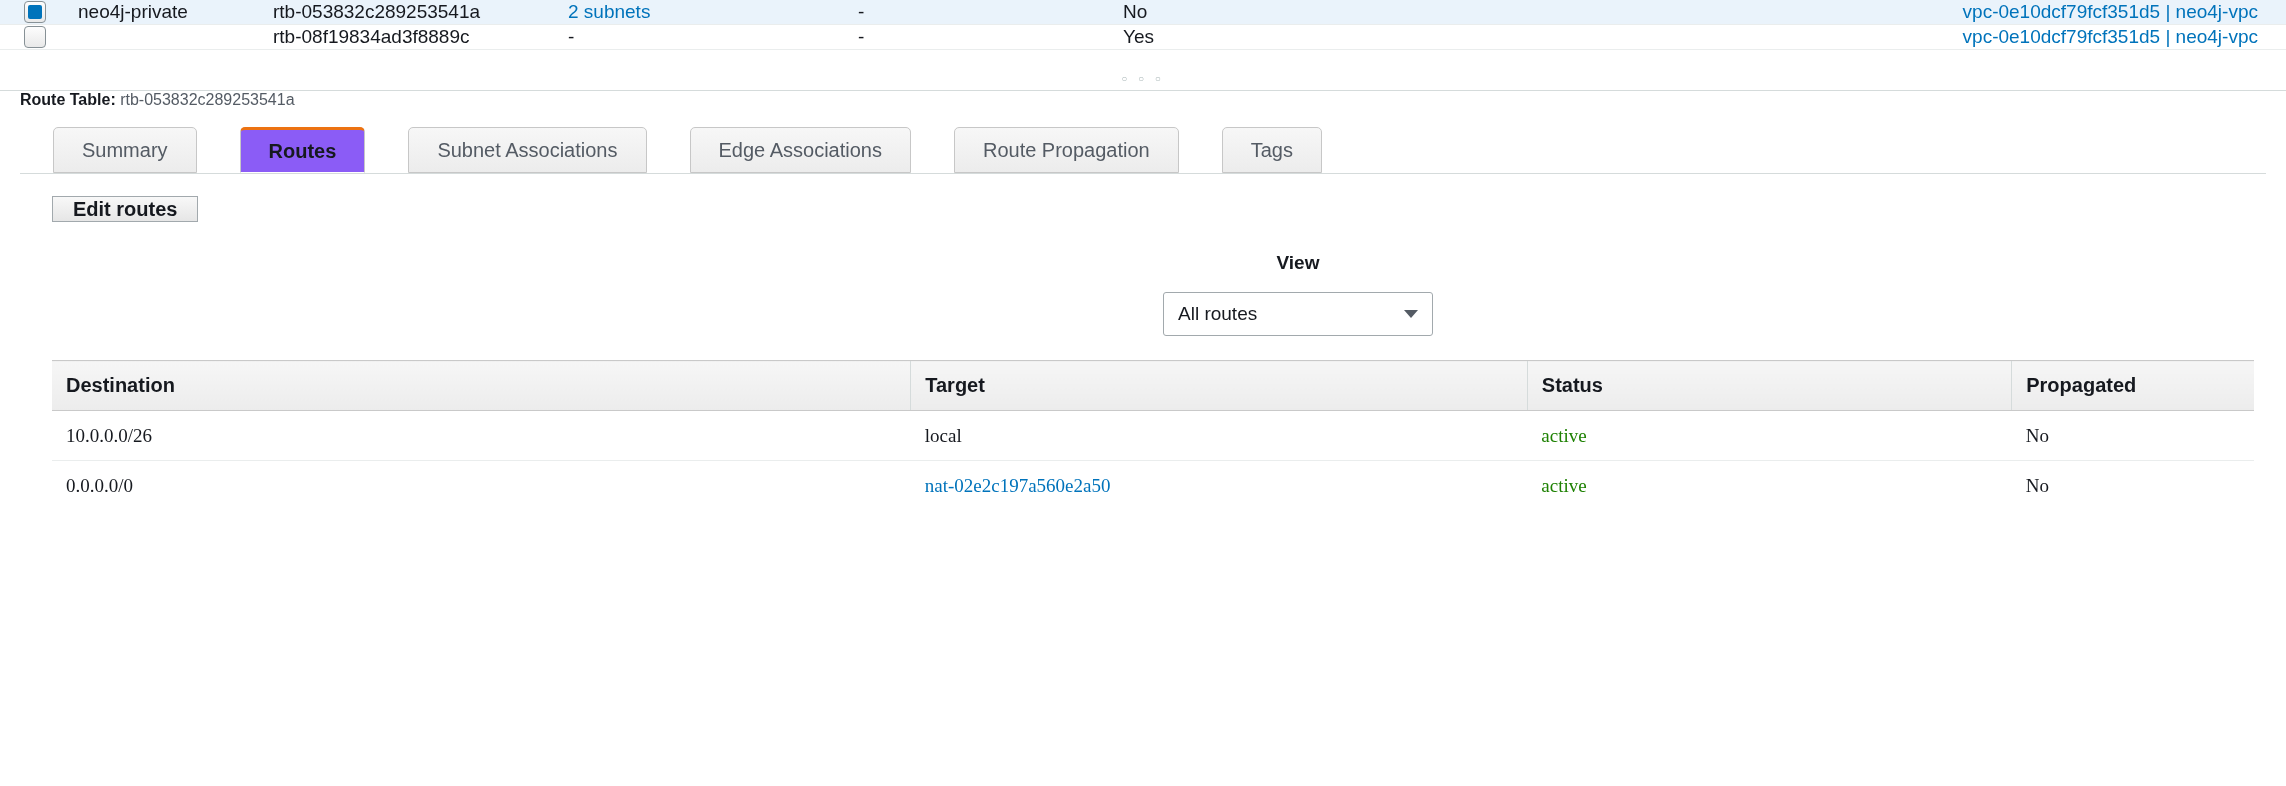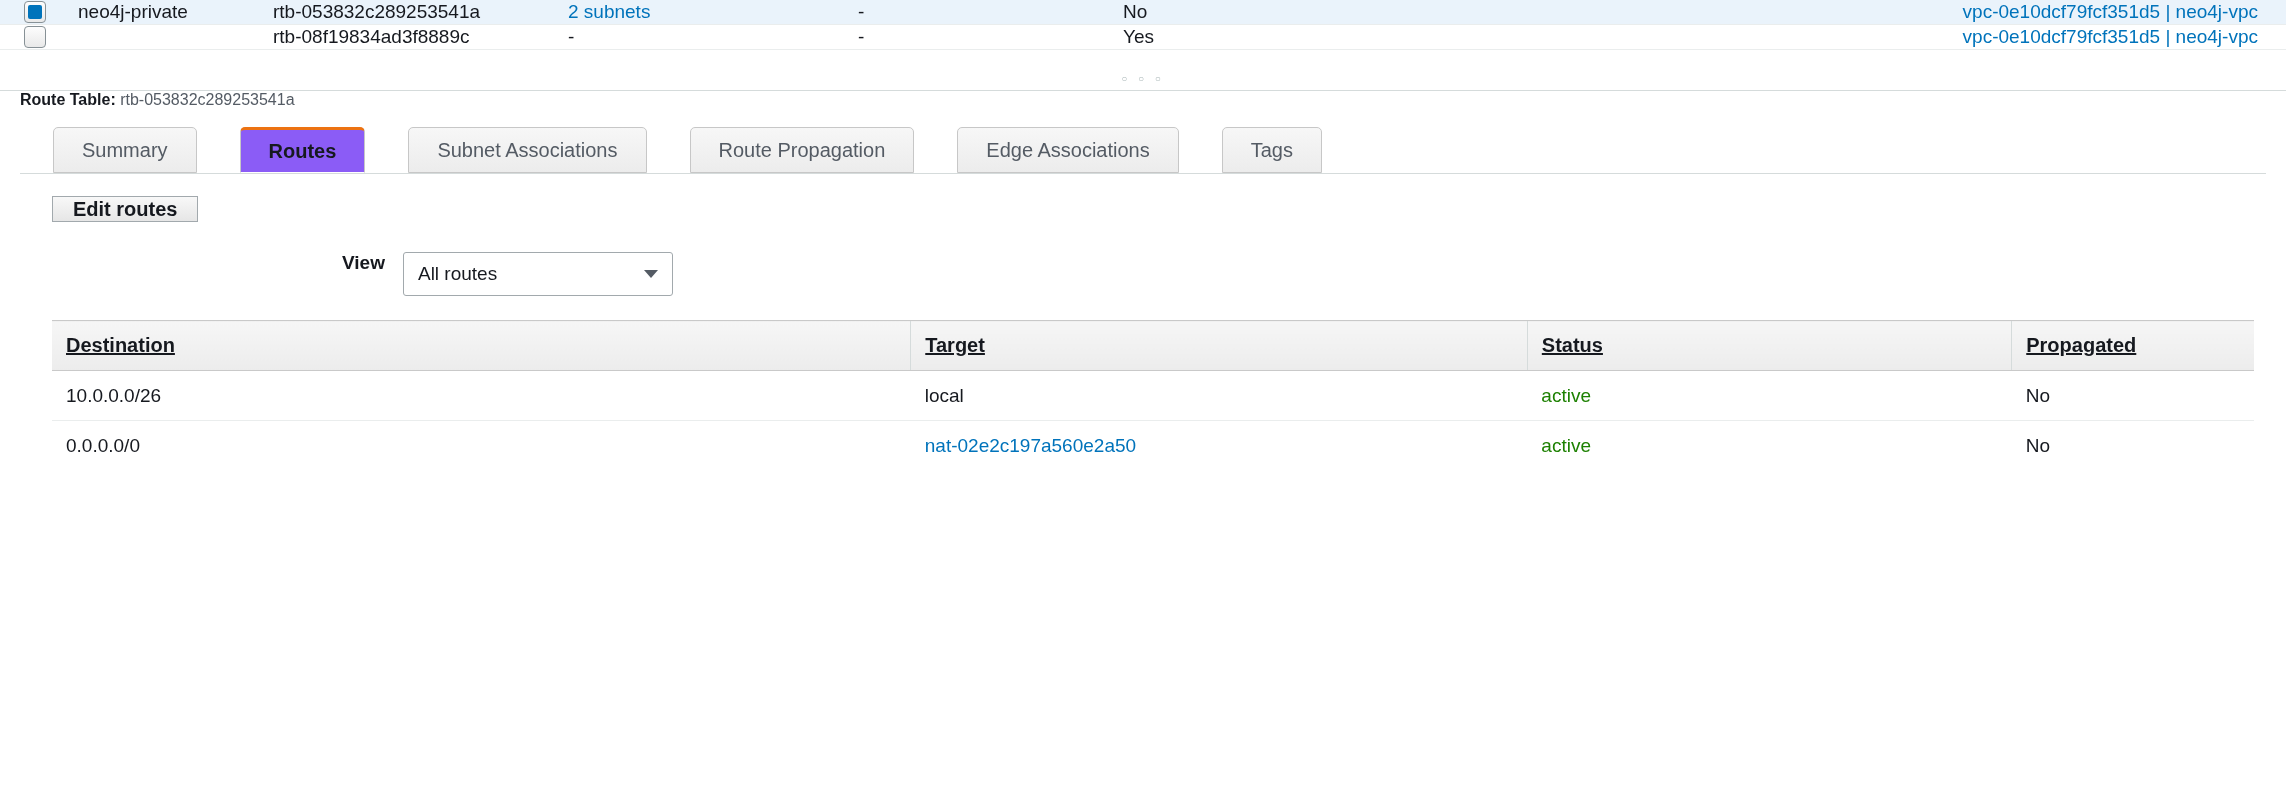--- a/index.html
+++ b/index.html
@@ -107,23 +107,24 @@
     font-size: 20px;
     font-weight: 700;
     color:#16191f;
     border: 1px solid #a2a9ad;
     border-radius: 0;
     background: linear-gradient(#f8f8f8,#e6e6e6);
     cursor:pointer;
   }
 
   .view-row {
-    display:flex; align-items:flex-start;
+    display:flex; align-items:center;
     gap: 18px;
     margin: 30px 0 24px 290px;
+    flex-direction: column;
   }
   .view-row .vlabel { font-weight:700; }
 
   .select {
     height: 44px;
     min-width: 270px;
     border: 1px solid #a2a9ad;
     border-radius: 3px;
     display:flex; align-items:center; justify-content:space-between;
     padding: 0 14px;
@@ -141,27 +142,27 @@
   .rtable { width: 100%; border-collapse: collapse; }
   .rtable thead th {
     text-align:left;
     font-weight:700;
     font-size:20px;
     background: linear-gradient(#f6f6f6,#ececec);
     border-top: 1px solid #c9c9c9;
     border-bottom: 1px solid #c9c9c9;
     height: 50px;
     padding: 0 14px;
-    text-decoration: underline;
   }
   .rtable thead th + th { border-left: 1px solid #d5dbdb; }
   .rtable tbody td {
     height: 50px;
     padding: 0 14px;
     border-bottom: 1px solid #eaeded;
+    font-family: Liberation Serif, serif;
   }
   .rtable tbody tr:last-child td { border-bottom: none; }
   .status-active { color: #1d8102; }
 
   .col-dest { width: 39%; }
   .col-target { width: 28%; }
   .col-status { width: 22%; }
   .col-prop { width: 11%; }
 </style>
 </head>
@@ -202,22 +203,22 @@
 <div class="details">
   <h2 class="details-title">
     <span class="lbl">Route Table:</span>
     <span class="val">rtb-053832c289253541a</span>
   </h2>
 
   <div class="tabs">
     <div class="tab">Summary</div>
     <div class="tab active">Routes</div>
     <div class="tab">Subnet Associations</div>
+    <div class="tab">Edge Associations</div>
     <div class="tab">Route Propagation</div>
-    <div class="tab">Edge Associations</div>
     <div class="tab">Tags</div>
   </div>
 
   <div class="routes-panel">
     <button class="btn">Edit routes</button>
 
     <div class="view-row">
       <span class="vlabel">View</span>
       <div class="select">
         <span>All routes</span>

